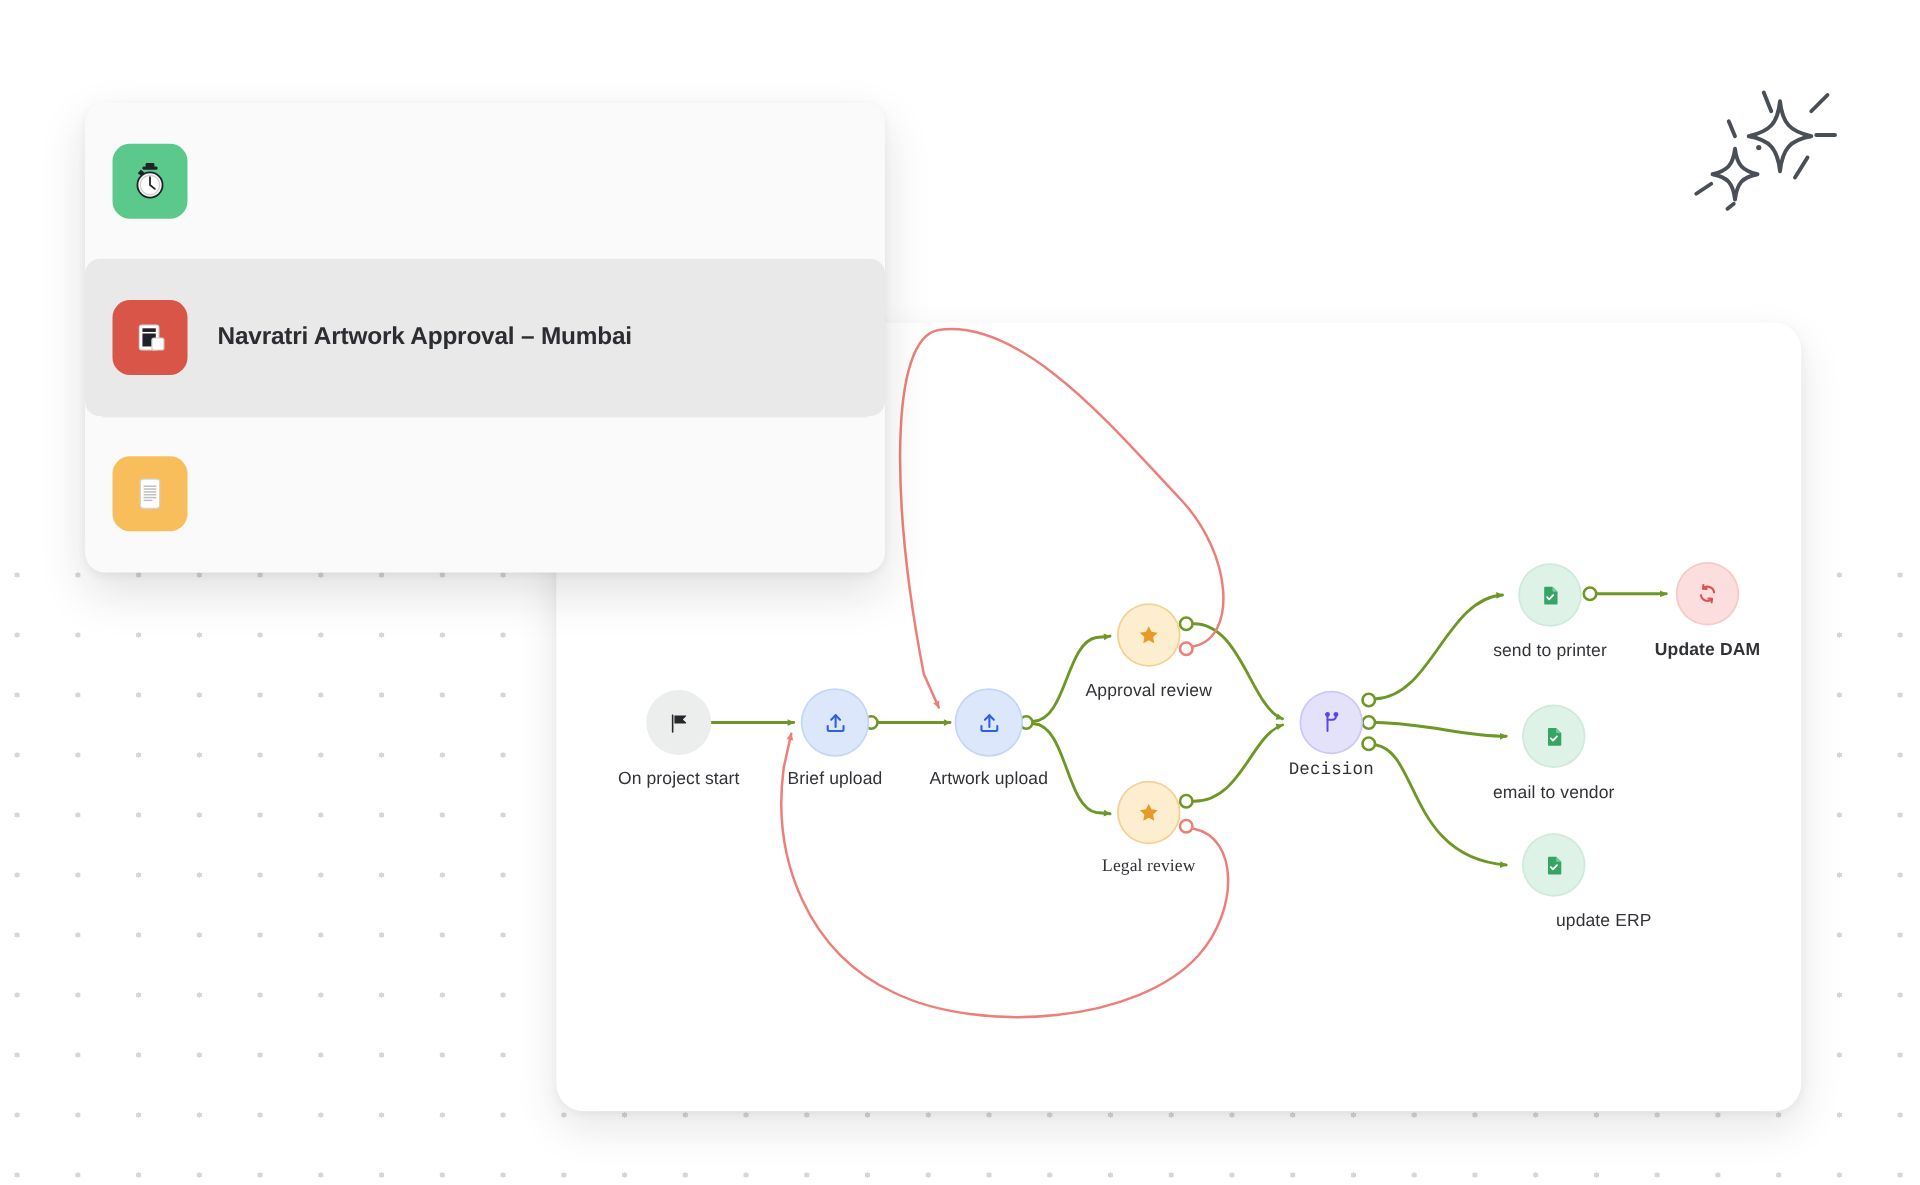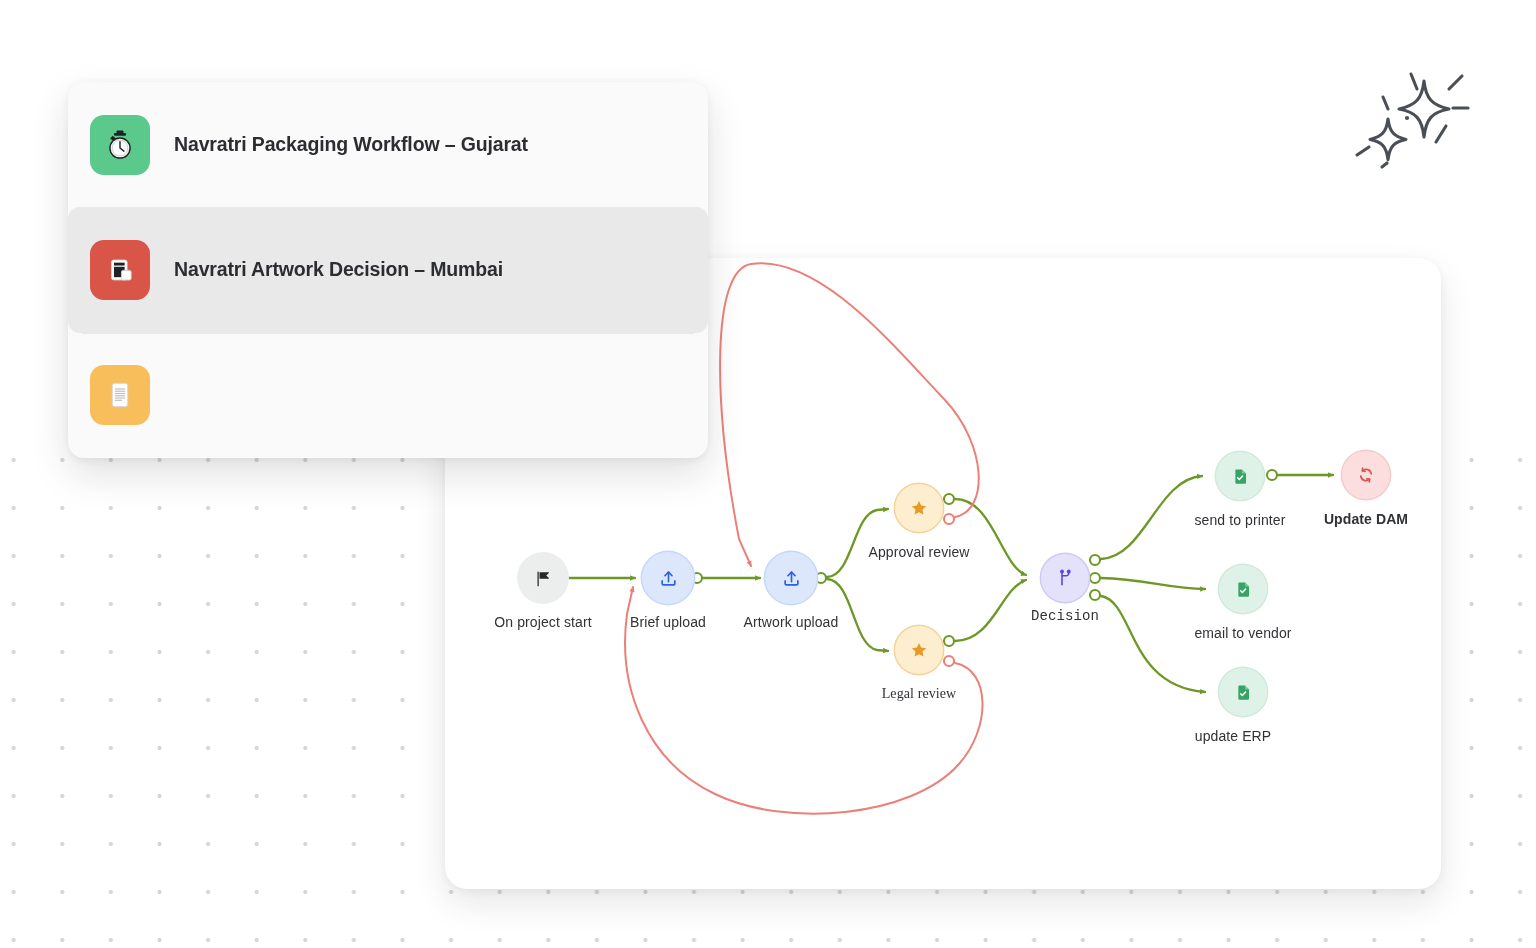--- a/index.html
+++ b/index.html
@@ -257,21 +257,21 @@
 
   <div class="node" style="left:774px;top:410px;width:48px;height:48px;background:#dff2e7;box-shadow:0 0 0 1.4px #cfe9da;">
     <span>
       <svg width="19" height="19" viewBox="0 0 24 24">
         <path d="M5.5 3h8.3L19 8.2V20a1 1 0 0 1-1 1H6.5a1 1 0 0 1-1-1V4a1 1 0 0 1 1-1z" fill="#37a467"></path>
         <path d="M13.8 3 19 8.2h-4.4a.8.8 0 0 1-.8-.8z" fill="#7cc79d"></path>
         <path d="M8.4 13.6l2.1 2.1 4.1-4.2" fill="none" stroke="#ffffff" stroke-width="1.9" stroke-linecap="round" stroke-linejoin="round"></path>
       </svg>
     </span>
   </div>
-  <div class="node-label" style="left:788px;top:470px;">update ERP</div>
+  <div class="node-label" style="left:838px;top:470px;">update ERP</div>
 
   <div class="node" style="left:897px;top:193px;width:48px;height:48px;background:#fbdedd;box-shadow:0 0 0 1.4px #f4cbc9;">
     <span>
       <svg width="18" height="18" viewBox="0 0 24 24" fill="none" stroke="#d9534f" stroke-width="2.2" stroke-linecap="round" stroke-linejoin="round">
         <path d="M19 10.5A7 7 0 0 0 7.2 6.4"></path>
         <path d="M5 13.5A7 7 0 0 0 16.8 17.6"></path>
         <path d="M7.6 2.8 7.2 6.6l3.8.3"></path>
         <path d="M16.4 21.2l.4-3.8-3.8-.3"></path>
       </svg>
     </span>
@@ -289,35 +289,34 @@
           <rect x="14.3" y="2.6" width="7.4" height="3.4" rx="1" fill="#1f2226"></rect>
           <rect x="11.6" y="5.4" width="12.8" height="2.9" rx="1.2" fill="#1f2226"></rect>
           <path d="M10.2 8.2 7.6 11.2l3.4 2.6 2.4-3z" fill="#1f2226"></path>
           <circle cx="18" cy="21.2" r="11.4" fill="#1f2226"></circle>
           <circle cx="18" cy="21.2" r="9.9" fill="#f4f4f4"></circle>
           <circle cx="18" cy="21.2" r="8.2" fill="#ffffff" stroke="#cfcfcf" stroke-width="1"></circle>
           <path d="M18 14.6v6.6l4.1 3.3" fill="none" stroke="#1f2226" stroke-width="1.5" stroke-linecap="round" stroke-linejoin="round"></path>
         </svg>
       </span>
     </div>
-    <div class="wf-title">Navratri Packaging Workflow – Gujarat</div>
   </div>
 
   <div class="wf-row selected">
     <div class="wf-icon" style="background:#d85547;">
       <span>
         <svg width="34" height="34" viewBox="0 0 36 36">
           <rect x="9" y="7.5" width="16.5" height="21" rx="2.2" fill="#ffffff" stroke="#d9d9d9" stroke-width="1"></rect>
           <rect x="11.6" y="10.2" width="11.3" height="3.1" fill="#1f2226"></rect>
           <rect x="11.6" y="14.6" width="11.3" height="11" fill="#1f2226"></rect>
           <rect x="19.6" y="18.4" width="10.2" height="10.2" rx="1.8" fill="#ffffff" stroke="#cfcfcf" stroke-width="1"></rect>
         </svg>
       </span>
     </div>
-    <div class="wf-title">Navratri Artwork Decision – Mumbai</div>
+    <div class="wf-title">Navratri Artwork Approval – Mumbai</div>
   </div>
 
   <div class="wf-row">
     <div class="wf-icon" style="background:#f8be5c;">
       <span>
         <svg width="34" height="34" viewBox="0 0 36 36">
           <rect x="9.8" y="5.6" width="16.4" height="24.8" rx="2.6" fill="#ffffff" stroke="#d2d2d2" stroke-width="1"></rect>
           <g fill="#bfbfbf">
             <rect x="12.6" y="11.0" width="10.8" height="1.25"></rect>
             <rect x="12.6" y="13.4" width="10.8" height="1.25"></rect>

